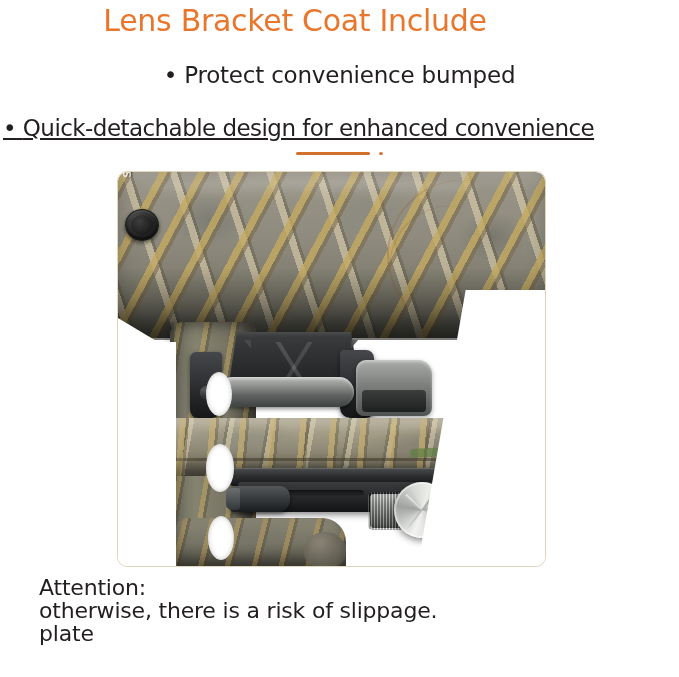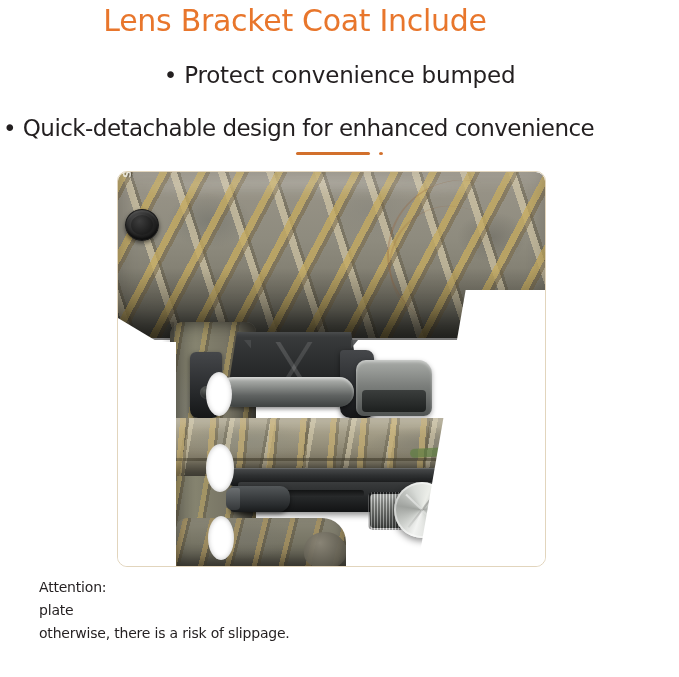--- a/index.html
+++ b/index.html
@@ -35,20 +35,21 @@
     letter-spacing:-0.2px;
     white-space:nowrap;
   }
   .bullet2{
     position:absolute;left:3px;top:113px;width:676px;
     text-align:left;
     font-size:23px;line-height:30px;
     color:#231f20;
     letter-spacing:-0.55px;
     white-space:nowrap;
+    text-decoration:underline;
   }
 
   
   .divider-wrap{position:absolute;left:296px;top:150px;width:92px;height:8px;}
   .divider-line{
     position:absolute;left:0;top:2px;width:74px;height:3px;
     background:#d2702c;border-radius:2px;
   }
   .divider-dot{
     position:absolute;left:83px;top:2px;width:4px;height:3px;
@@ -367,21 +368,21 @@
     position:absolute;left:0;top:170px;width:58px;height:226px;background:#ffffff;
   }
   .mask-bl2{
     position:absolute;left:0;top:126px;width:50px;height:50px;background:#ffffff;
     clip-path:polygon(0 40%, 100% 100%, 0 100%);
   }
 
   
   .attention{
     position:absolute;left:39px;top:576px;width:640px;
-    font-size:14px;line-height:23px;
+    font-size:22px;line-height:23px;
     color:#231f20;
     letter-spacing:-0.2px;
   }
   .attention div{white-space:nowrap;}
 </style>
 </head>
 <body>
 
 <div class="page">
 
@@ -451,17 +452,17 @@
 
       <div class="mask-right"></div>
       <div class="mask-bl"></div>
       <div class="mask-bl2"></div>
       <div class="mask-bottom"></div>
     </div>
   </div>
 
   <div class="attention">
     <div>Attention:</div>
+    <div>otherwise, there is a risk of slippage.</div>
     <div>plate</div>
-    <div>otherwise, there is a risk of slippage.</div>
   </div>
 
 </div>
 
 </body></html>

